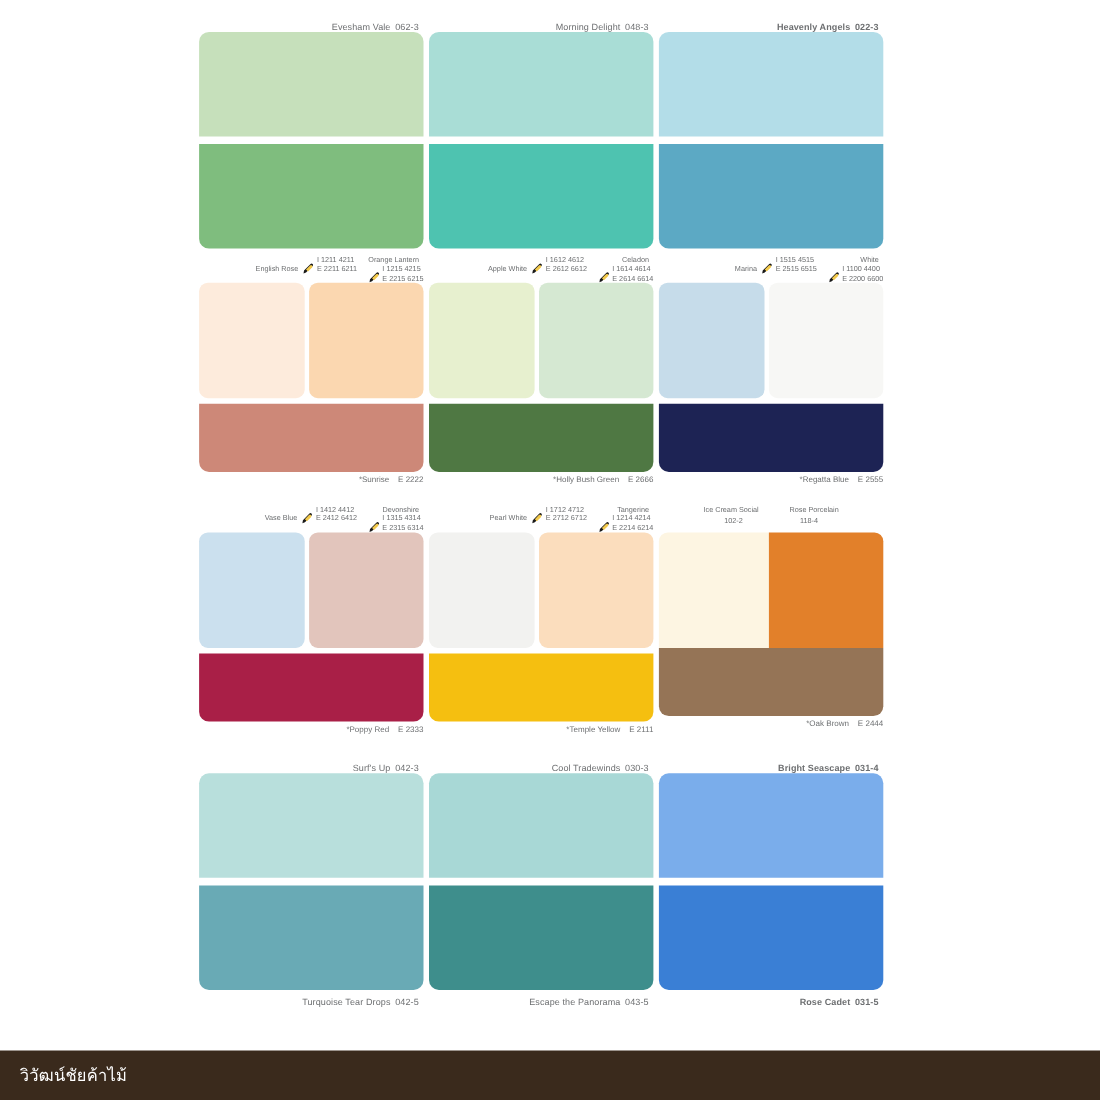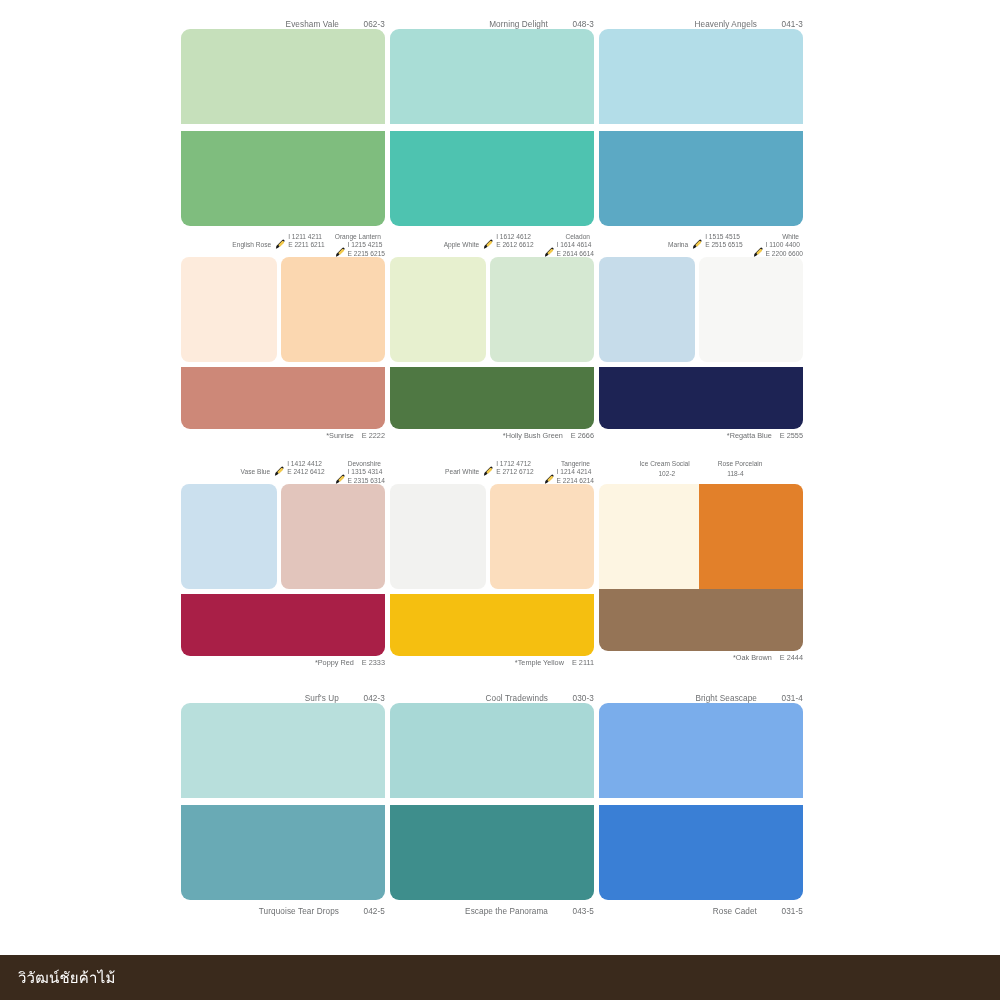--- a/index.html
+++ b/index.html
@@ -35,23 +35,23 @@
     width:204px;
     margin-right:5px;
     display:flex;
     justify-content:flex-end;
     align-items:baseline;
     font-size:8.2px;
     color:#6d6f71;
     letter-spacing:0.1px;
     white-space:nowrap;
   }
-  .lbl-cell:last-child{margin-right:0;}
+  .lbl-cell:last-child{margin-right:0;font-weight:bold;}
   .lbl-name{}
-  .lbl-code{margin-left:16px;min-width:30px;text-align:right;}
+  .lbl-code{min-width:30px;text-align:center;}
 
   
   .dual-row{
     display:flex;
     width:622px;
   }
   .dual-card{
     width:204px;
     margin-right:5px;
   }
@@ -184,21 +184,21 @@
       <div class="lbl-cell">
         <span class="lbl-name">Evesham Vale</span>
         <span class="lbl-code">062-3</span>
       </div>
       <div class="lbl-cell">
         <span class="lbl-name">Morning Delight</span>
         <span class="lbl-code">048-3</span>
       </div>
       <div class="lbl-cell">
         <span class="lbl-name">Heavenly Angels</span>
-        <span class="lbl-code">041-3</span>
+        <span class="lbl-code">022-3</span>
       </div>
     </div>
 
     <div class="dual-row">
       <div class="dual-card">
         <div class="sw-top" style="background: rgb(198, 224, 187);"></div>
         <div class="sw-bot" style="background: rgb(127, 189, 126);"></div>
       </div>
       <div class="dual-card">
         <div class="sw-top" style="background: rgb(169, 221, 214);"></div>

